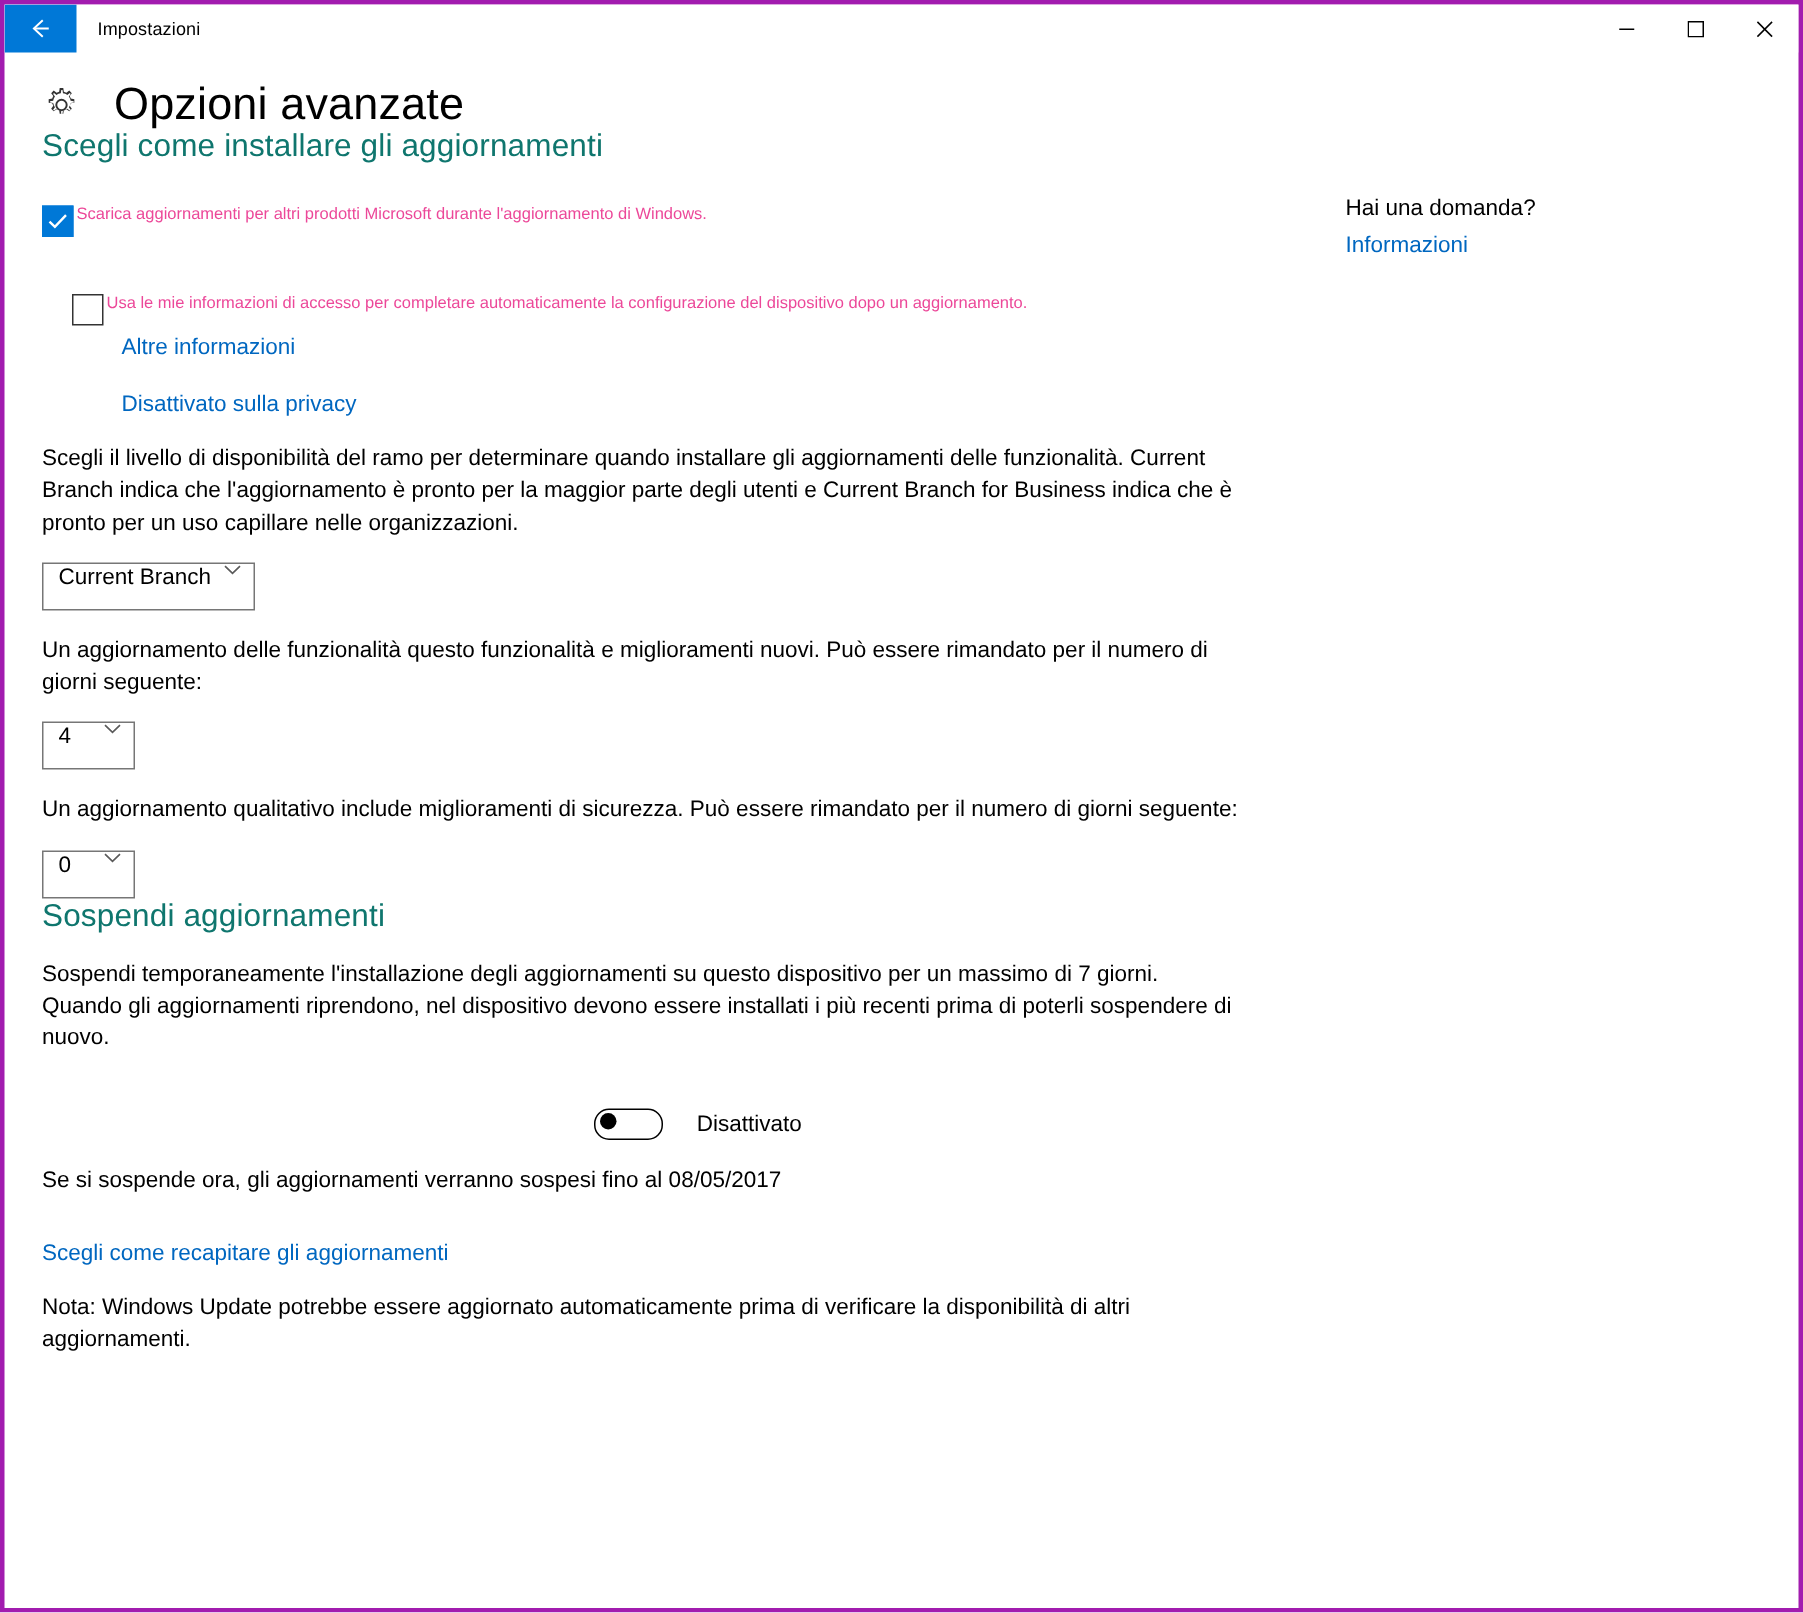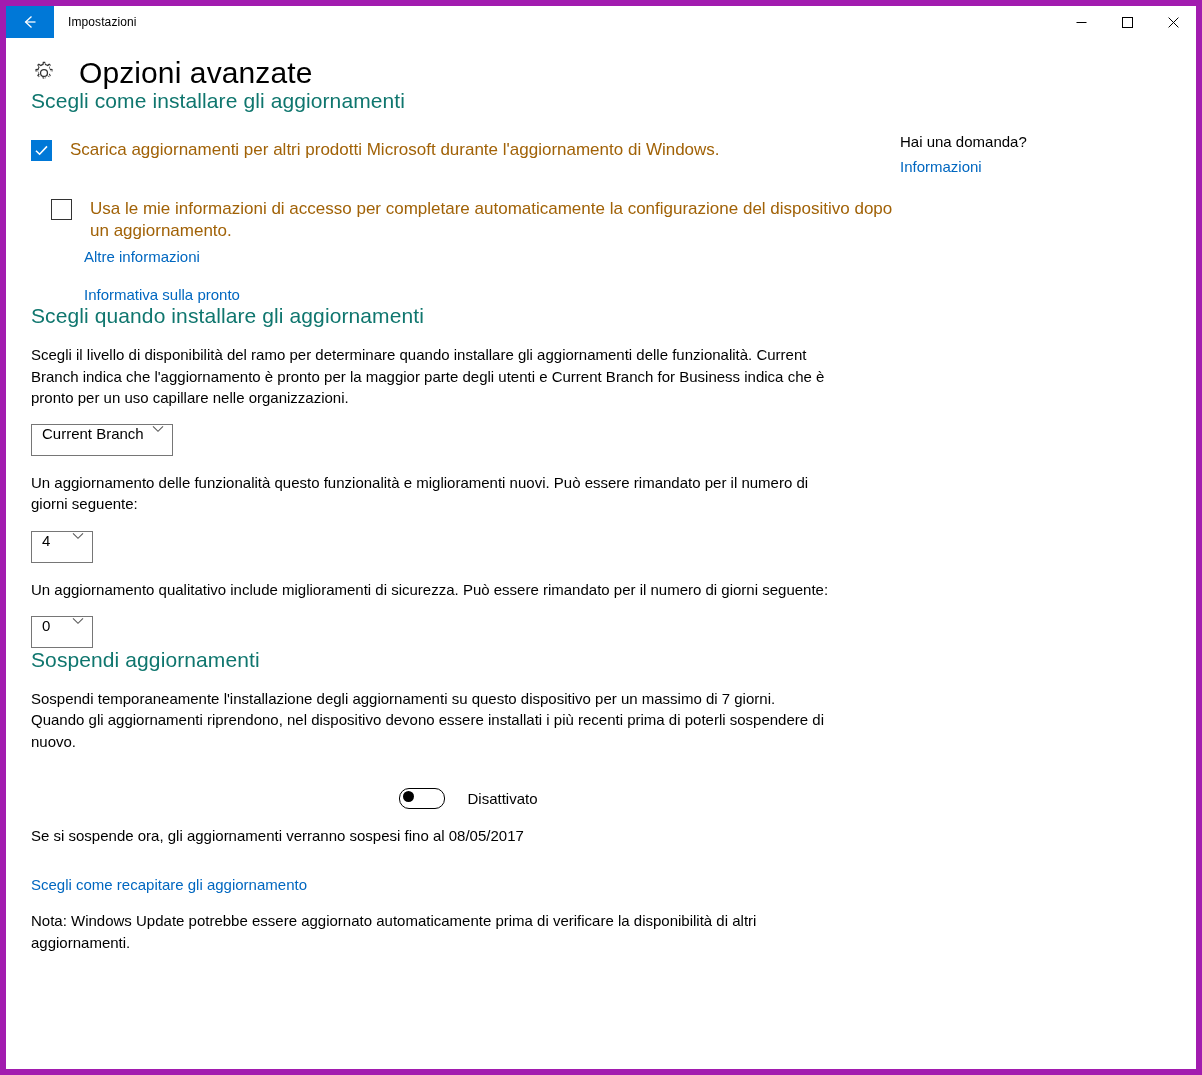--- a/index.html
+++ b/index.html
@@ -9,21 +9,21 @@
   }
   body {
     font-family: "Liberation Sans", sans-serif;
     -webkit-font-smoothing: antialiased;
   }
   .window {
     position: relative;
     width: 1202px;
     height: 1075px;
     box-sizing: border-box;
-    border: 6px solid #a21caf;
+    border: 3px solid #a21caf;
     background: #ffffff;
     overflow: hidden;
   }
   
   .titlebar {
     position: relative;
     height: 32px;
     background: #ffffff;
     display: flex;
     align-items: stretch;
@@ -135,23 +135,23 @@
   .cb.unchecked {
     border: 1.6px solid #333333;
     background: #ffffff;
   }
   .cb.checked {
     background: #0078d7;
     border: 1.6px solid #0078d7;
   }
   .cb.checked svg { position: absolute; left: 2px; top: 2px; }
   .cb-label {
-    font-size: 17px;
-    color: #a16207;
-    margin-left: 18px;
+    font-size: 11px;
+    color: #ec4899;
+    margin-left: 2px;
     line-height: 1.3;
   }
   .inline-link {
     font-size: 15px;
     color: #0067c0;
     cursor: pointer;
     text-decoration: none;
     display: inline-block;
   }
   .link-indent { margin-left: 53px; margin-top: 6px; }
@@ -274,25 +274,24 @@
       </div>
 
       <div class="checkbox-row second">
         <span class="cb unchecked"></span>
         <span class="cb-label">Usa le mie informazioni di accesso per completare automaticamente la configurazione del dispositivo dopo un aggiornamento.</span>
       </div>
       <div class="link-indent">
         <a class="inline-link">Altre informazioni</a>
       </div>
       <div class="link-indent2">
-        <a class="inline-link">Informativa sulla pronto</a>
+        <a class="inline-link">Disattivato sulla privacy</a>
       </div>
 
       
-      <h2 class="section-heading sec2">Scegli quando installare gli aggiornamenti</h2>
       <p class="body-text">Scegli il livello di disponibilità del ramo per determinare quando installare gli aggiornamenti delle funzionalità. Current Branch indica che l'aggiornamento è pronto per la maggior parte degli utenti e Current Branch for Business indica che è pronto per un uso capillare nelle organizzazioni.</p>
 
       <div class="combo wide">
         <span>Current Branch</span>
         <svg class="chev" width="12" height="8" viewBox="0 0 12 8">
           <path d="M1 1.4 L6 6.3 L11 1.4" fill="none" stroke="#5a5a5a" stroke-width="1.1"></path>
         </svg>
       </div>
 
       <p class="body-text gap-top-30">Un aggiornamento delle funzionalità questo funzionalità e miglioramenti nuovi. Può essere rimandato per il numero di giorni seguente:</p>
@@ -318,21 +317,21 @@
       <div class="toggle-row">
         <div class="toggle">
           <span class="knob"></span>
         </div>
         <span class="toggle-label">Disattivato</span>
       </div>
 
       <p class="body-text gap-top-26">Se si sospende ora, gli aggiornamenti verranno sospesi fino al 08/05/2017</p>
 
       <div class="gap-top-30">
-        <a class="inline-link">Scegli come recapitare gli aggiornamento</a>
+        <a class="inline-link">Scegli come recapitare gli aggiornamenti</a>
       </div>
 
       <p class="body-text gap-top-22">Nota: Windows Update potrebbe essere aggiornato automaticamente prima di verificare la disponibilità di altri aggiornamenti.</p>
 
 
     </div>
 
     <div class="side-col">
       <div class="side-heading">Hai una domanda?</div>
       <a class="side-link">Informazioni</a>

